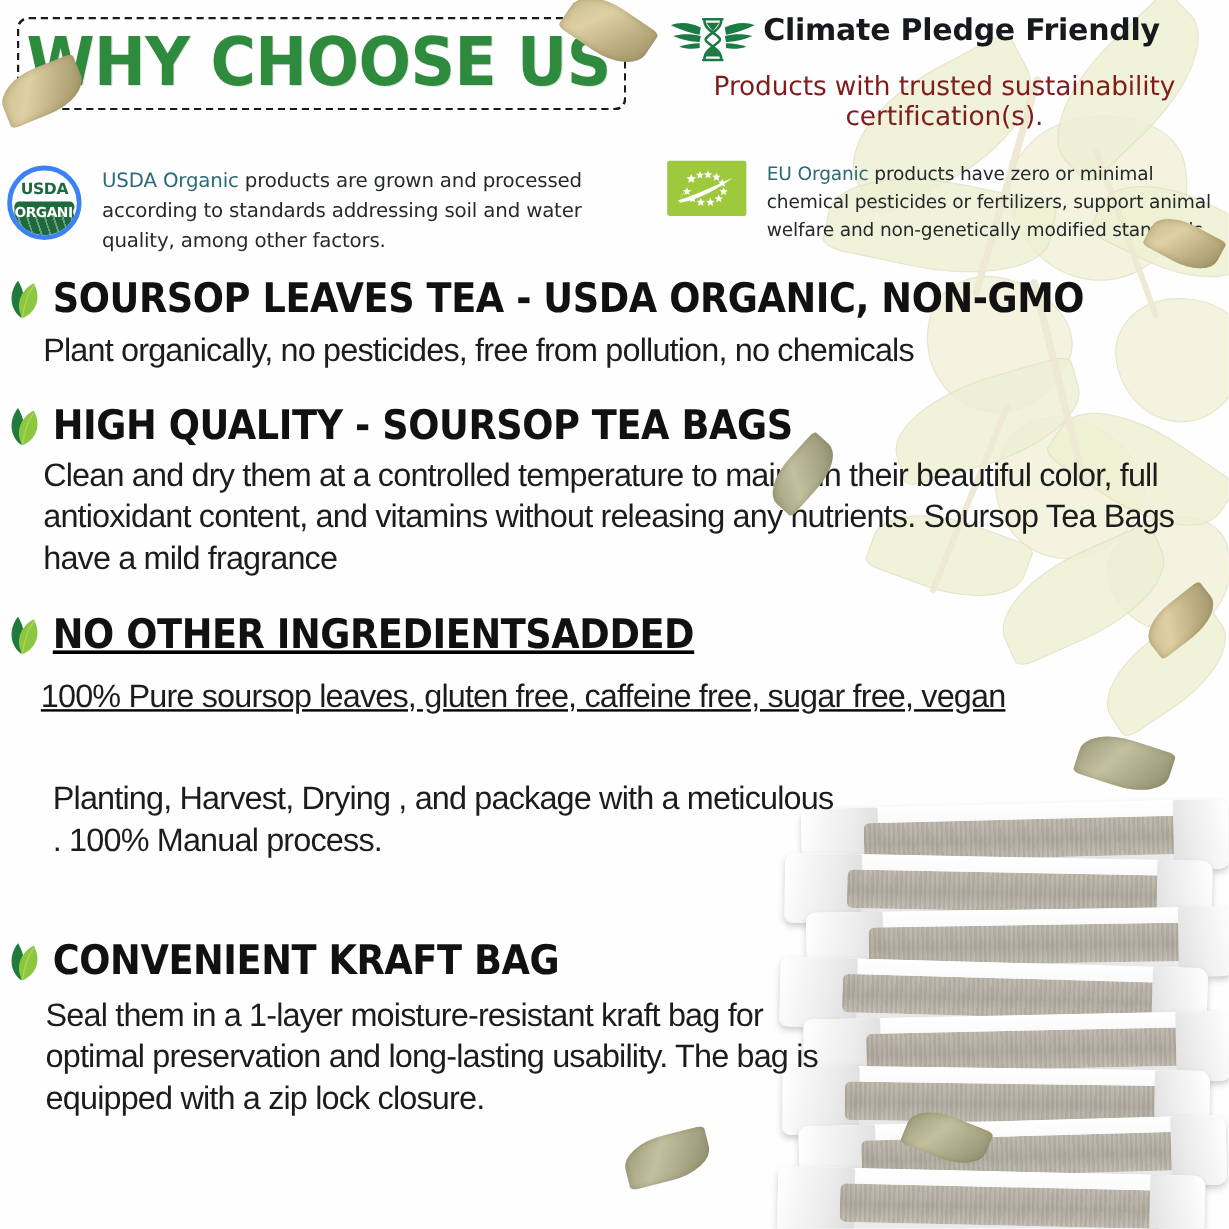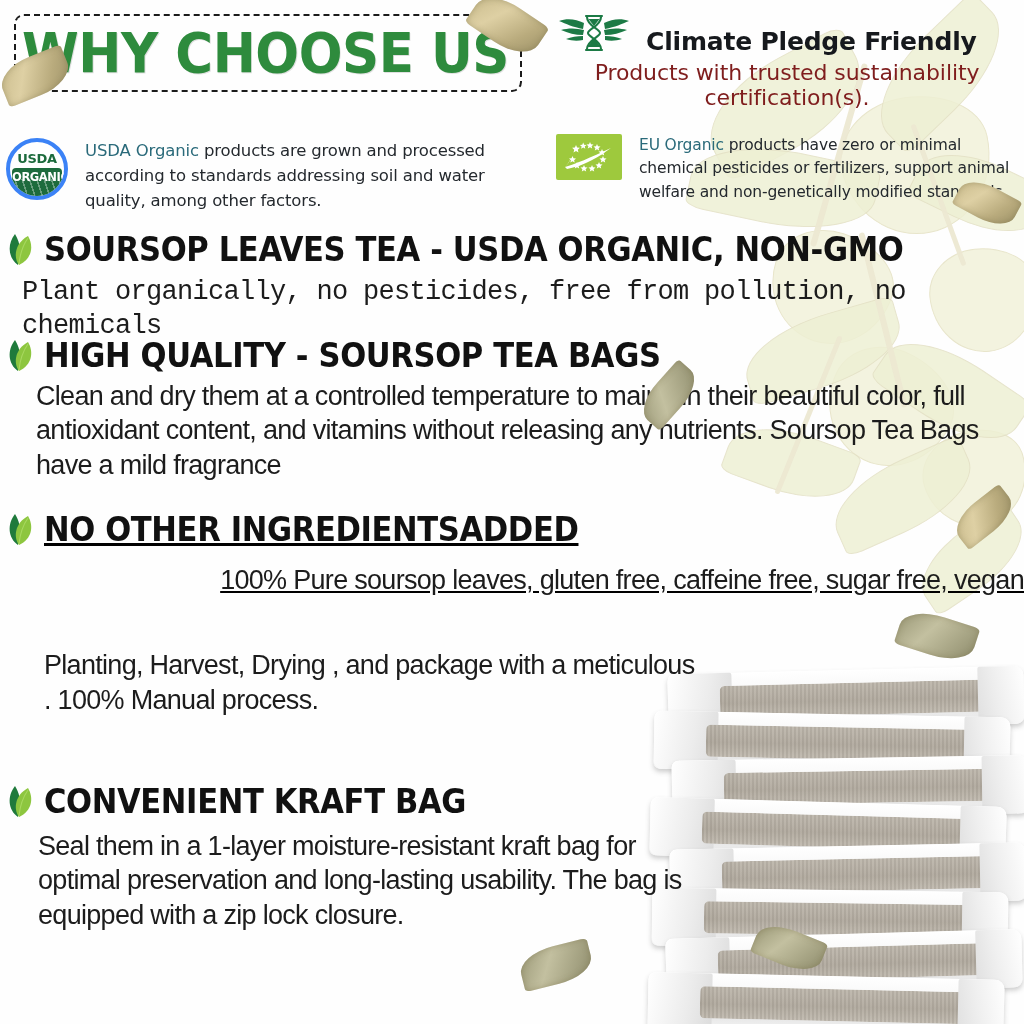--- a/index.html
+++ b/index.html
@@ -135,21 +135,21 @@
     color: #5b6670;
     letter-spacing: .1px;
   }
 
   
   #climate {
     position: absolute;
     left: 556px; top: 10px;
     width: 462px;
   }
-  #cp-row { display: flex; align-items: flex-end; gap: 14px; }
+  #cp-row { display: flex; align-items: flex-start; gap: 4px; }
   #cp-logo { width: 76px; height: 46px; flex: 0 0 auto; }
   #cp-title {
     font-family: "DejaVu Sans", sans-serif;
     font-weight: 700;
     font-size: 25px;
     color: #16191d;
     letter-spacing: -.2px;
     white-space: nowrap;
   }
   #cp-sub {
@@ -254,27 +254,27 @@
   .feat-body {
     font-family: "Liberation Sans", sans-serif;
     font-size: 27px;
     line-height: 1.28;
     color: #1c1c1c;
     font-weight: 300;
     letter-spacing: -.7px;
   }
 
   #f1 { left: 6px;  top: 232px; width: 1018px; }
-  #f1 .feat-body { margin-left: 16px; margin-top: 8px; font-family: Liberation Mono, monospace; }
+  #f1 .feat-body { margin-left: 30px; margin-top: 8px; }
 
   #f2 { left: 6px;  top: 338px; width: 1018px; }
   #f2 .feat-body { margin-left: 30px; margin-top: 6px; }
 
   #f3 { left: 6px;  top: 512px; width: 1018px; text-decoration: underline; }
-  #f3 .feat-body { margin-left: 28px; margin-top: 16px; text-align: right; }
+  #f3 .feat-body { margin-left: 28px; margin-top: 16px; }
 
   #f4 { left: 6px;  top: 634px; width: 700px; }
   #f4 .feat-title { font-size: 33px; }
   #f4 .feat-body { margin-left: 38px; margin-top: 14px; }
 
   #f5 { left: 6px;  top: 784px; width: 700px; }
   #f5 .feat-body { margin-left: 32px; margin-top: 10px; }
 </style>
 </head>
 <body>

